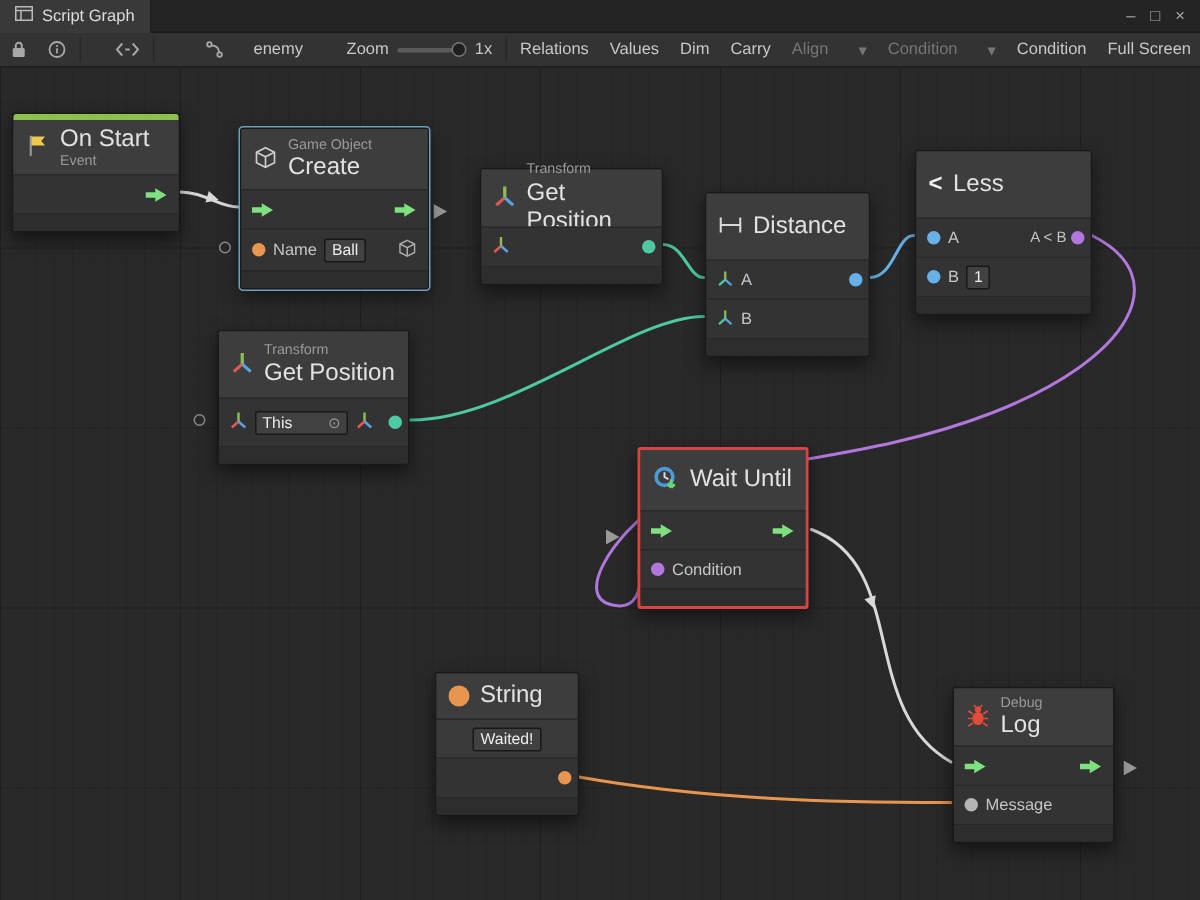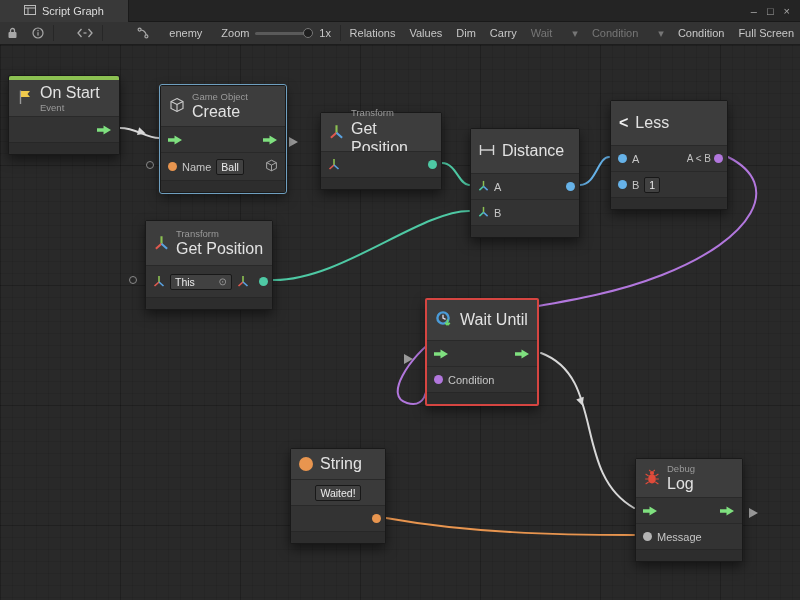--- a/index.html
+++ b/index.html
@@ -1,21 +1,21 @@
 <!DOCTYPE html>
 <html><head>
 <meta charset="utf-8">
 <style>
   *{margin:0;padding:0;box-sizing:border-box}
   html,body{width:800px;height:600px;overflow:hidden}
   body{background:#282828;font-family:"Liberation Sans",sans-serif;color:#ccc;position:relative}
 
   
   .titlebar{position:absolute;top:0;left:0;right:0;height:22px;background:#242424;border-bottom:1px solid #191919;display:flex;align-items:center}
-  .tab{height:22px;background:#393939;display:flex;align-items:center;gap:6px;padding:0 24px;font-size:11px;color:#ddd;border-right:1px solid #1a1a1a}
+  .tab{height:22px;background:#393939;display:flex;align-items:center;gap:6px;padding:0 10px;font-size:11px;color:#ddd;border-right:1px solid #1a1a1a}
   .win-controls{margin-left:auto;display:flex;gap:10px;padding-right:10px;color:#aaa;font-size:11px;align-items:center}
   .win-controls span{cursor:default}
 
   
   .toolbar{position:absolute;top:22px;left:0;right:0;height:23px;background:#333333;border-bottom:1px solid #1d1d1d;display:flex;align-items:center;font-size:11px;color:#c8c8c8}
   .titem{height:100%;display:flex;align-items:center;gap:20px;padding:0 7px;white-space:nowrap}
   .titem.disabled{color:#767676}
   .sep{width:1px;height:16px;background:#272727;margin:0 2px}
   .zoom-track{width:86px;height:3px;background:#5a5a5a;border-radius:2px;position:relative;margin:0 4px}
   .zoom-handle{position:absolute;right:-2px;top:50%;width:10px;height:10px;margin-top:-5px;border-radius:50%;background:#1f1f1f;border:1px solid #777}
@@ -95,32 +95,32 @@
   </span>
   <span class="sep"></span>
   <span class="titem" style="margin-left:26px">
     <svg width="12" height="12" viewBox="0 0 12 12" fill="none" stroke="#a8a8a8" stroke-width="1.2">
       <circle cx="2.6" cy="2.6" r="1.5"></circle>
         <circle cx="9.4" cy="9.4" r="1.5"></circle>
         <path d="M4.2 3.2 C8 3.5 8.6 5.5 9.2 7.8"></path>
     </svg>
     <span>enemy</span>
   </span>
-  <span class="titem" style="margin-left:5px;padding-right:2px">Zoom</span>
+  <span class="titem" style="margin-left:15px;padding-right:2px">Zoom</span>
   <span class="zoom-track">
     <span class="zoom-handle"></span>
   </span>
   <span class="titem" style="padding-left:4px">1x</span>
   <span class="sep"></span>
   <span class="titem">Relations</span>
   <span class="titem">Values</span>
   <span class="titem">Dim</span>
   <span class="titem">Carry</span>
   <span class="titem disabled">
-    <span>Wait</span>
+    <span>Align</span>
       <span>▾</span>
   </span>
   <span class="titem disabled">
     <span>Condition</span>
       <span>▾</span>
   </span>
   <span class="titem" style="margin-left:auto">Condition</span>
   <span class="titem" style="padding-right:6px">Full Screen</span>
 </div>
 

